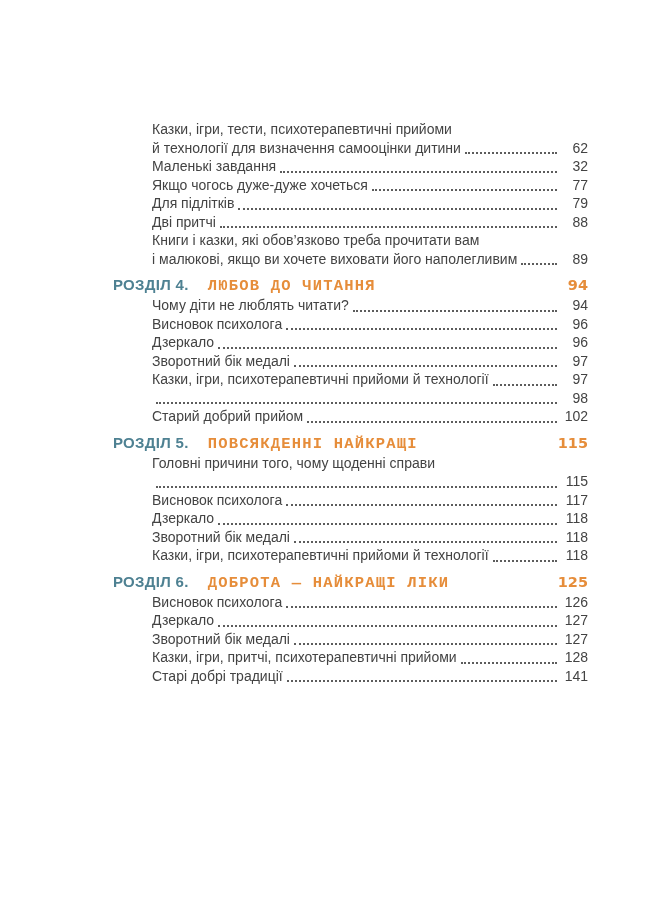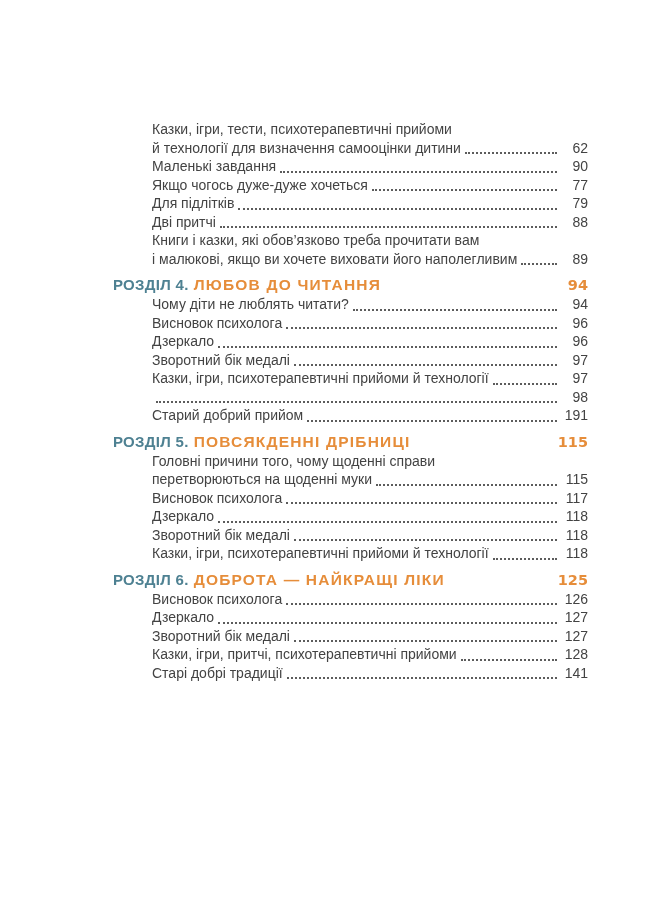--- a/index.html
+++ b/index.html
@@ -32,26 +32,27 @@
   }
   .ch-label {
     font-size: 15px;
     font-weight: bold;
     color: #4e8192;
     letter-spacing: 0.3px;
     margin-right: 5px;
     flex: 0 0 auto;
   }
   .ch-title {
-    font-family: Liberation Sans, sans-serif;
+    font-family: Liberation Mono, monospace;
     font-size: 15.5px;
     font-weight: bold;
     color: #e68d3a;
     letter-spacing: 1.2px;
     flex: 0 0 auto;
+    margin-left: 14px;
   }
   .ch-fill { flex: 1 1 auto; }
   .ch-page {
     font-family: "DejaVu Sans", sans-serif;
     font-size: 14.5px;
     font-weight: bold;
     color: #e68d3a;
     min-width: 30px;
     text-align: right;
     flex: 0 0 auto;
@@ -96,21 +97,21 @@
           <div class="entry-row">
             <span class="entry-text">й технології для визначення самооцінки дитини</span>
             <span class="leader"></span>
             <span class="entry-page">62</span>
           </div>
         </div>
         <div class="toc-entry">
           <div class="entry-row">
             <span class="entry-text">Маленькі завдання</span>
             <span class="leader"></span>
-            <span class="entry-page">90</span>
+            <span class="entry-page">32</span>
           </div>
         </div>
         <div class="toc-entry">
           <div class="entry-row">
             <span class="entry-text">Якщо чогось дуже-дуже хочеться</span>
             <span class="leader"></span>
             <span class="entry-page">77</span>
           </div>
         </div>
         <div class="toc-entry">
@@ -181,35 +182,34 @@
         <div class="toc-entry">
           <div class="entry-row">
             <span class="leader"></span>
             <span class="entry-page">98</span>
           </div>
         </div>
         <div class="toc-entry">
           <div class="entry-row">
             <span class="entry-text">Старий добрий прийом</span>
             <span class="leader"></span>
-            <span class="entry-page">191</span>
+            <span class="entry-page">102</span>
           </div>
         </div>
       </div>
       <div class="toc-section">
         <div class="chapter-heading">
           <span class="ch-label">РОЗДІЛ 5.</span>
-          <span class="ch-title">ПОВСЯКДЕННІ ДРІБНИЦІ</span>
+          <span class="ch-title">ПОВСЯКДЕННІ НАЙКРАЩІ</span>
           <span class="ch-fill"></span>
           <span class="ch-page">115</span>
         </div>
         <div class="toc-entry">
           <div class="entry-line">Головні причини того, чому щоденні справи</div>
           <div class="entry-row">
-            <span class="entry-text">перетворюються на щоденні муки</span>
             <span class="leader"></span>
             <span class="entry-page">115</span>
           </div>
         </div>
         <div class="toc-entry">
           <div class="entry-row">
             <span class="entry-text">Висновок психолога</span>
             <span class="leader"></span>
             <span class="entry-page">117</span>
           </div>

